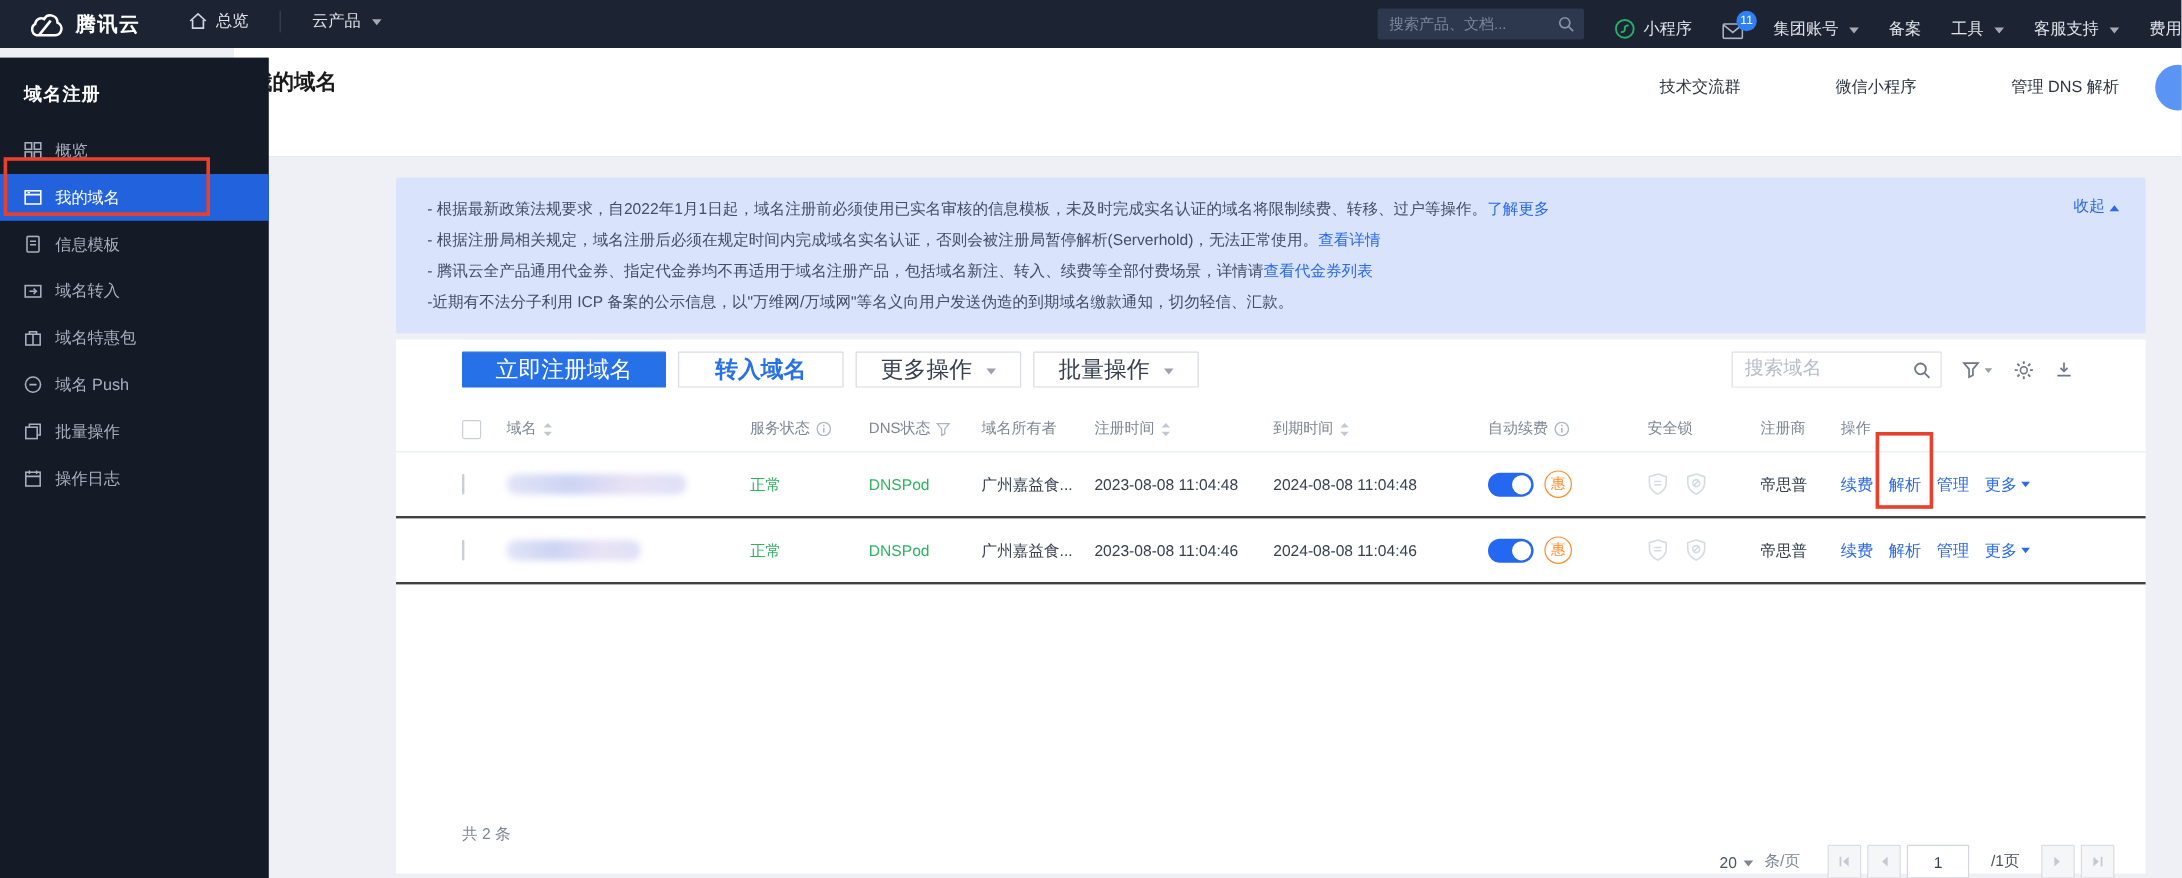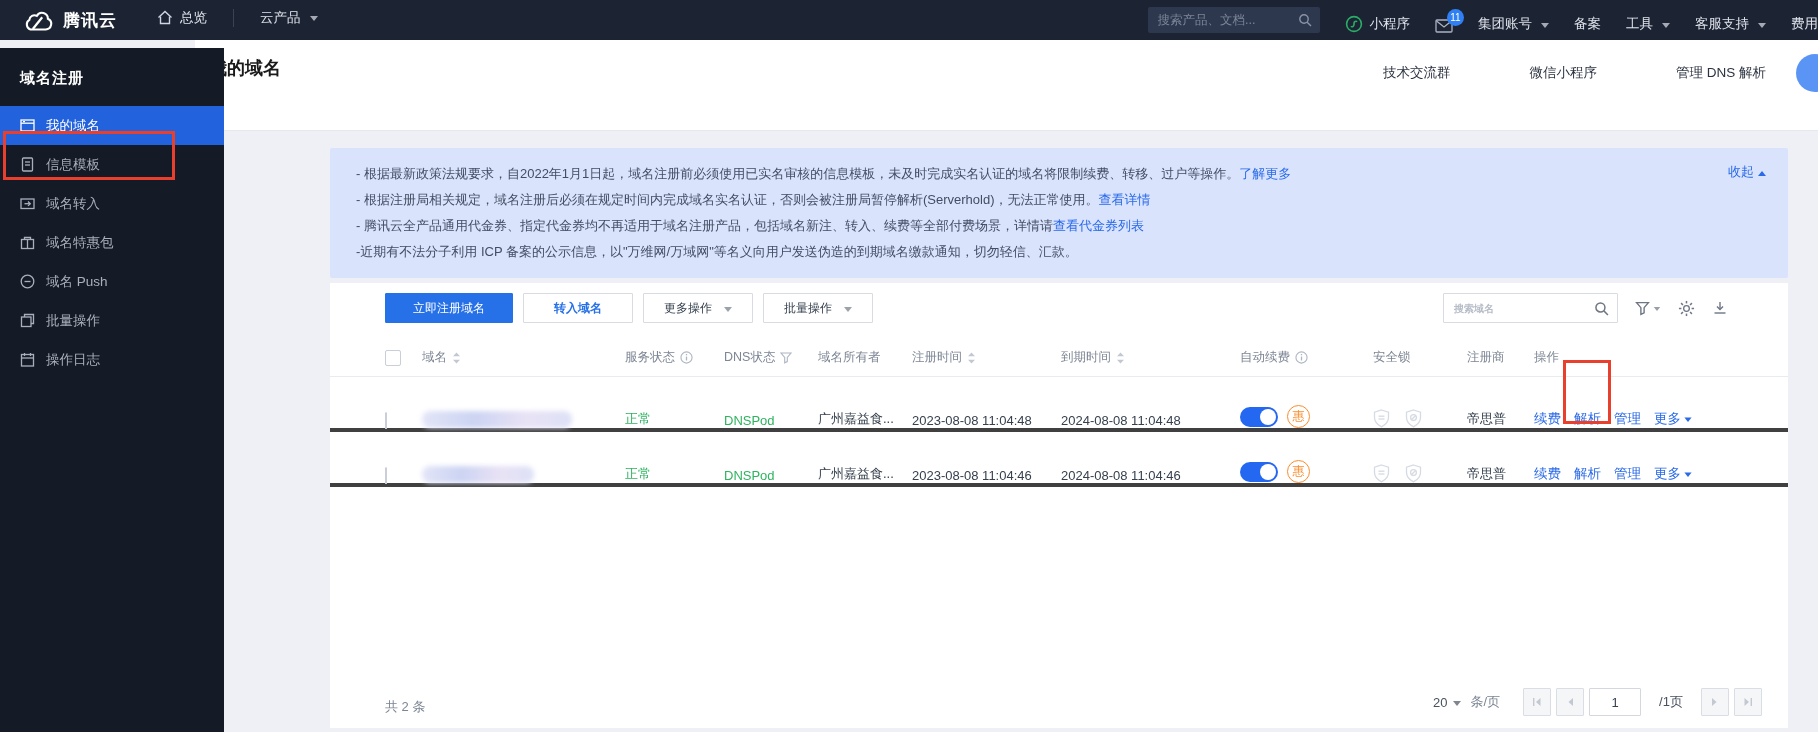--- a/index.html
+++ b/index.html
@@ -55,59 +55,59 @@
   
   .notice { position:absolute; left:330px; top:148px; width:1458px; height:130px; background:#d9e3fc;
             border-radius:2px; padding:13px 95px 0 26px; color:#434d63; font-size:13px; z-index:4; }
   .notice-line { line-height:26px; white-space:nowrap; overflow:hidden; }
   .notice a, .link { color:#2a6ae9; text-decoration:none; cursor:pointer; }
   .notice-collapse { position:absolute; right:22px; top:15px; color:#2a6ae9; font-size:13px; cursor:pointer;
                      display:flex; align-items:center;margin-left:24px; }
   
   .card { position:absolute; left:330px; top:283px; width:1458px; height:445px; background:#fff; z-index:3; }
   .toolbar { position:absolute; top:9px; left:55px; right:60px; height:32px; display:flex; align-items:center; }
-  .btn { height:30px; display:inline-flex; align-items:center; justify-content:center; font-size:12px;
+  .btn { height:30px; display:inline-flex; align-items:center; justify-content:center; font-size:19px;
          border:1px solid #d8dbe2; background:#fff; color:#36404e; padding:0 20px; cursor:pointer;
          border-radius:1px; font-family:inherit; }
   .btn.primary { background:#2670e8; border-color:#2670e8; color:#fff; padding:0 27px; }
   .btn.ghost-blue { color:#2670e8; padding:0 30px;font-weight:bold; }
   .btn + .btn { margin-left:10px; }
   .btn .cd { color:#717a88; margin-left:12px; }
   .toolbar-right { margin-left:auto; display:flex; align-items:center; gap:17px; }
   .search-sm { position:relative; width:175px; height:30px; border:1px solid #d8dbe2; background:#fff; border-radius:1px; }
-  .search-sm input { width:100%; height:100%; border:none; outline:none; font-size:10px; padding:0 28px 0 10px;
-                     font-family:inherit; color:#737373;font-weight:bold; }
+  .search-sm input { width:100%; height:100%; border:none; outline:none; font-size:16px; padding:0 28px 0 10px;
+                     font-family:inherit; color:#737373; }
   .search-sm input::placeholder { color:#b6bcc7; }
   .search-sm svg { position:absolute; right:8px; top:7px; }
   .icon-btn { display:flex; align-items:center; cursor:pointer; }
   
   .thead, .trow { position:absolute; left:0; right:0; display:flex; align-items:center; padding:0 40px 0 55px; }
   .thead { top:56px; height:38px; border-bottom:1px solid #e8ebf0; color:#7d8694; font-size:12.5px;text-align:center; }
   .thead .cell { display:flex; align-items:center; gap:5px; }
-  .trow { height:55px; border-bottom:4px solid #404040; font-size:13px;align-items:flex-end; }
+  .trow { height:55px; border-bottom:2px solid #404040; font-size:13px; }
   .trow-1 { top:94px; } .trow-2 { top:149px; }
   .c-check{width:37px;} .c-domain{width:203px;} .c-status{width:99px;} .c-dns{width:94px;}
   .c-owner{width:94px;} .c-reg{width:149px;} .c-exp{width:179px;} .c-renew{width:133px;}
   .c-lock{width:94px;} .c-registrar{width:67px;} .c-actions{flex:1;}
   .checkbox { width:16px; height:16px; border:1px solid #c9ced8; border-radius:2px; background:#fff; cursor:pointer; }
   .green { color:#2eb35f; }
   .domain-blur { height:17px; border-radius:8px; filter:blur(2.5px);
       background:linear-gradient(90deg,#e3e5f7 0%,#ccd4f3 35%,#e9e2f5 70%,#dde1f6 100%); }
   .blur-1 { width:150px; } .blur-2 { width:112px; }
   .toggle { width:38px; height:20px; border-radius:10px; background:#2468f2; position:relative; cursor:pointer; }
   .toggle .knob { position:absolute; right:2px; top:2px; width:16px; height:16px; border-radius:50%; background:#fff; }
   .hui-badge { width:23px; height:23px; border-radius:50%; border:1px solid #fb8c2c; color:#fb8c2c;
                font-size:12px; display:flex; align-items:center; justify-content:center; margin-left:9px; }
   .cell-renew, .cell-lock, .cell-actions { display:flex; align-items:center; }
   .cell-lock { gap:15px; }
   .cell-actions { gap:13px; font-size:13.5px; }
   .cell-actions .cd { color:#2a6ae9; border-top-color:#2a6ae9; opacity:1; transform:translateY(2px) scale(.9); margin-left:3px; }
   
-  .tfoot { position:absolute; bottom:12px; left:55px; right:26px; height:30px; display:flex; align-items:flex-end;
-           color:#7d8694; font-size:13px; }
+  .tfoot { position:absolute; bottom:12px; left:55px; right:26px; height:30px; display:flex; align-items:flex-start;
+           color:#7d8694; font-size:13px;flex-direction:column; }
   .pager { margin-left:auto; display:flex; align-items:center; gap:5px; }
   .page-size { display:flex; align-items:center; gap:4px; color:#4a5260; cursor:pointer; margin-right:4px; }
   .per-page { color:#7d8694; margin-right:18px; }
   .pg-btn { width:28px; height:28px; border:1px solid #dadde3; background:#f5f6f8; display:flex; align-items:center;
             justify-content:center; cursor:default; border-radius:1px; }
   .pg-input { width:52px; height:28px; border:1px solid #d4d7dd; text-align:center; font-size:13px; color:#36404e;
               border-radius:1px; outline:none; font-family:inherit; background:#fff; }
   .pg-total { width:50px; text-align:center; color:#4a5260; }
 </style>
 </head>
@@ -180,20 +180,31 @@
     </div>
     <div class="tb-item">
       <span>费用</span>
     </div>
   </div>
 </div>
 
 <aside class="sidebar">
   <div class="sb-title">域名注册</div>
 
+  <div class="side-item">
+    <span class="icon">
+      <svg width="15" height="15" viewBox="0 0 15 15" fill="none" stroke="currentColor" stroke-width="1.3">
+          <rect x="1" y="1" width="5.4" height="5.4"></rect>
+          <rect x="8.6" y="1" width="5.4" height="5.4"></rect>
+          <rect x="1" y="8.6" width="5.4" height="5.4"></rect>
+          <rect x="8.6" y="8.6" width="5.4" height="5.4"></rect>
+        </svg>
+    </span>
+    <span>概览</span>
+  </div>
 
   <div class="side-item active">
     <span class="icon">
       <svg width="15" height="15" viewBox="0 0 15 15" fill="none" stroke="currentColor" stroke-width="1.3">
           <rect x="1" y="2" width="13" height="11"></rect>
           <line x1="1" y1="5.2" x2="14" y2="5.2"></line>
           <line x1="3" y1="3.6" x2="5" y2="3.6"></line>
         </svg>
     </span>
     <span>我的域名</span>

